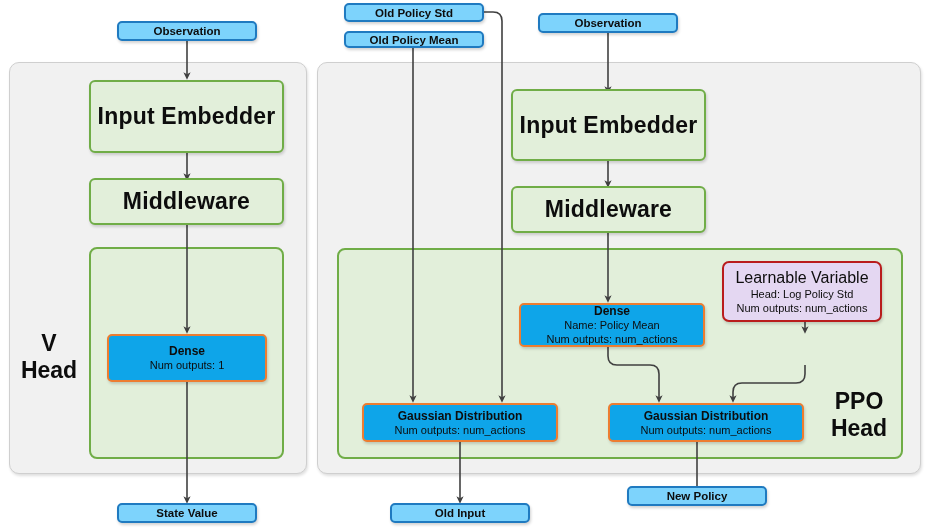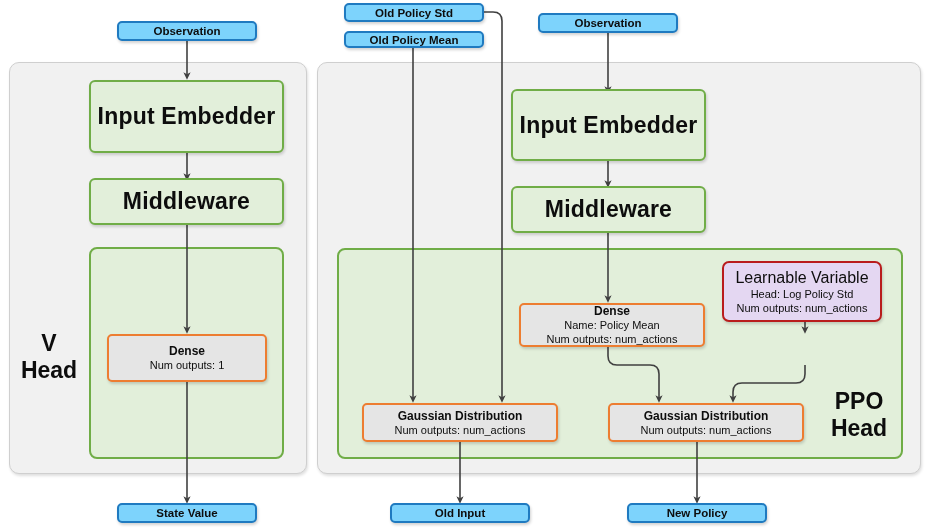--- a/index.html
+++ b/index.html
@@ -18,21 +18,21 @@
 
   
   .node{position:absolute;box-sizing:border-box;display:flex;
         flex-direction:column;align-items:center;justify-content:center;
         text-align:center;color:#0d0d0d;}
 
   .green{background:#e2efda;border:2px solid #70ad47;border-radius:6px;
          box-shadow:1px 2px 3px rgba(0,0,0,.16);}
   .green .t1{font-size:23px;font-weight:bold;letter-spacing:.2px;}
 
-  .orange{background:#e5e5e5;border:2px solid #ed7d31;border-radius:5px;
+  .orange{background:#0ea5e9;border:2px solid #ed7d31;border-radius:5px;
           box-shadow:1px 2px 3px rgba(0,0,0,.16);}
   .purple{background:#e4d7f2;border:2px solid #b91c1c;border-radius:7px;
           box-shadow:1px 2px 3px rgba(0,0,0,.16);}
   .blue{background:#7dd3fc;border:2px solid #1f7ac0;border-radius:5px;
         box-shadow:1px 2px 3px rgba(0,0,0,.18);}
 
   .ttl{font-size:11px;font-weight:bold;line-height:14px;}
   .sub{font-size:11px;line-height:14px;}
   .blue .ttl{font-size:11.5px;font-weight:bold;}
   .orange .t1{font-size:12px;font-weight:bold;}
@@ -155,21 +155,21 @@
 
   <div class="node orange" style="left:608px;top:403px;width:196px;height:39px;">
     <span class="t1">Gaussian Distribution</span>
     <span class="sub">Num outputs: num_actions</span>
   </div>
 
   <div class="node blue" style="left:390px;top:503px;width:140px;height:20px;">
     <span class="ttl">Old Input</span>
   </div>
 
-  <div class="node blue" style="left:627px;top:503px;width:140px;height:20px;">
+  <div class="node blue" style="left:627px;top:486px;width:140px;height:20px;">
     <span class="ttl">New Policy</span>
   </div>
 
   <div class="caption" style="left:820px;top:388px;width:78px;">
     <div>PPO</div>
     <div>Head</div>
   </div>
 
 </div>
 

